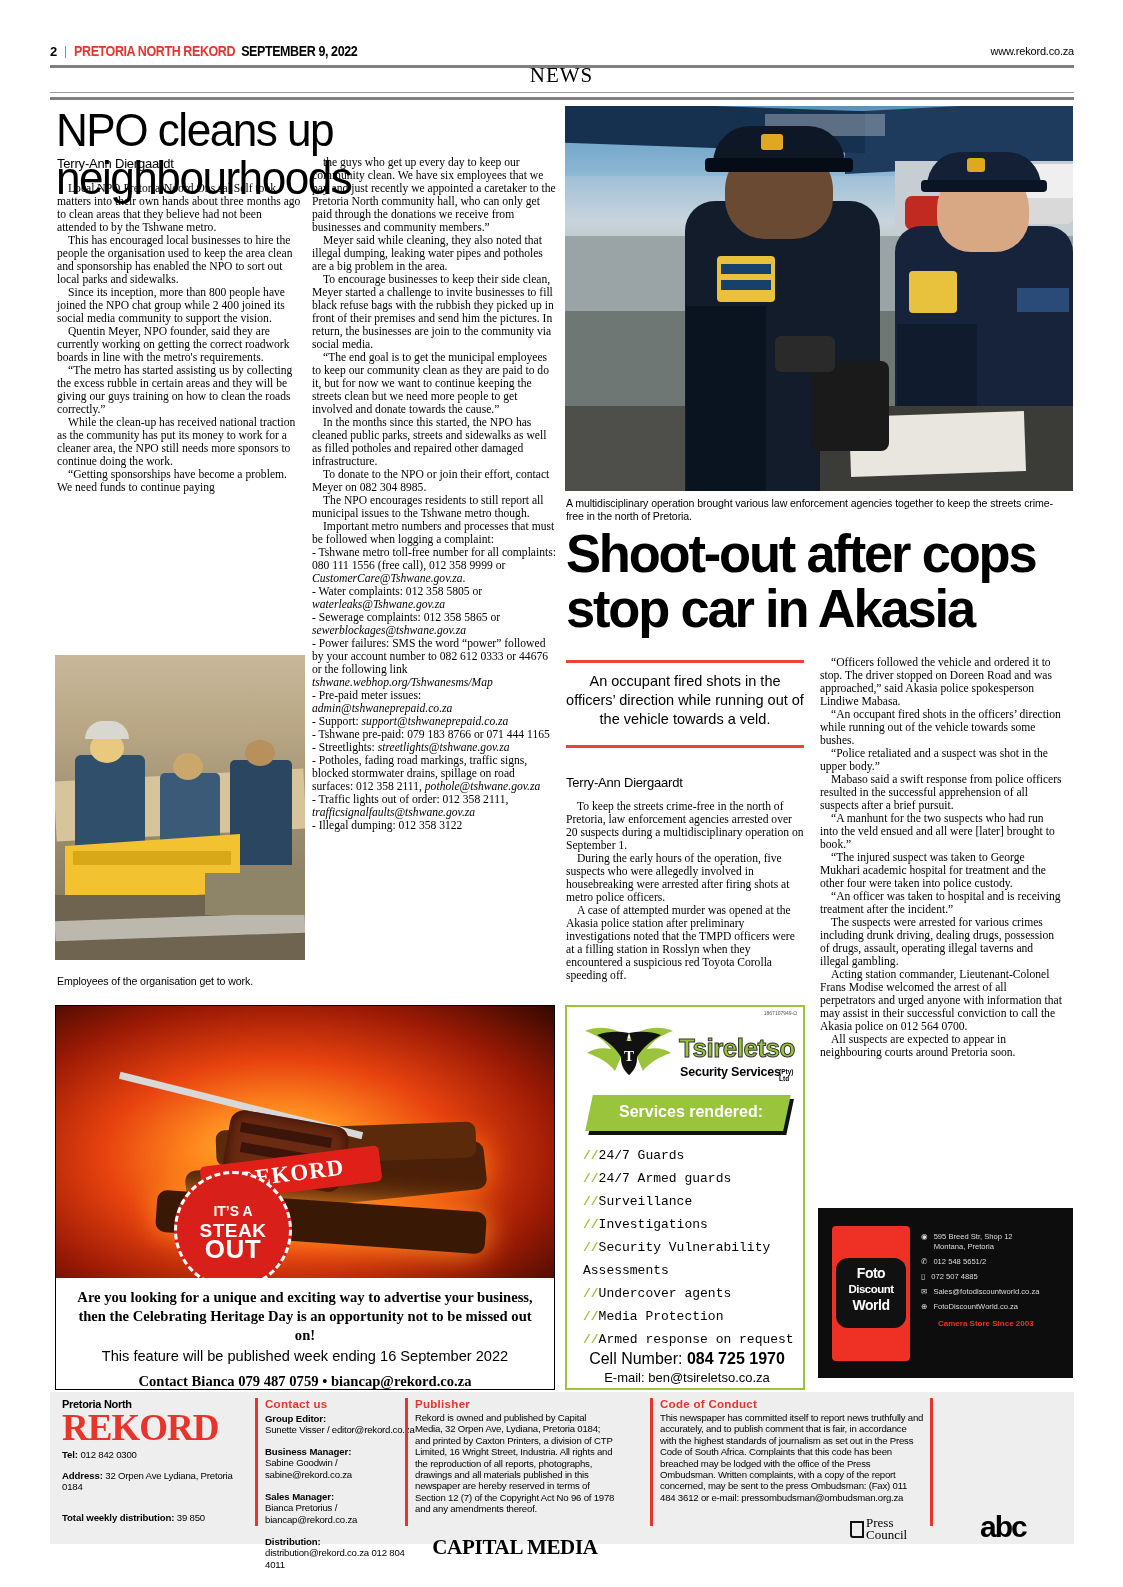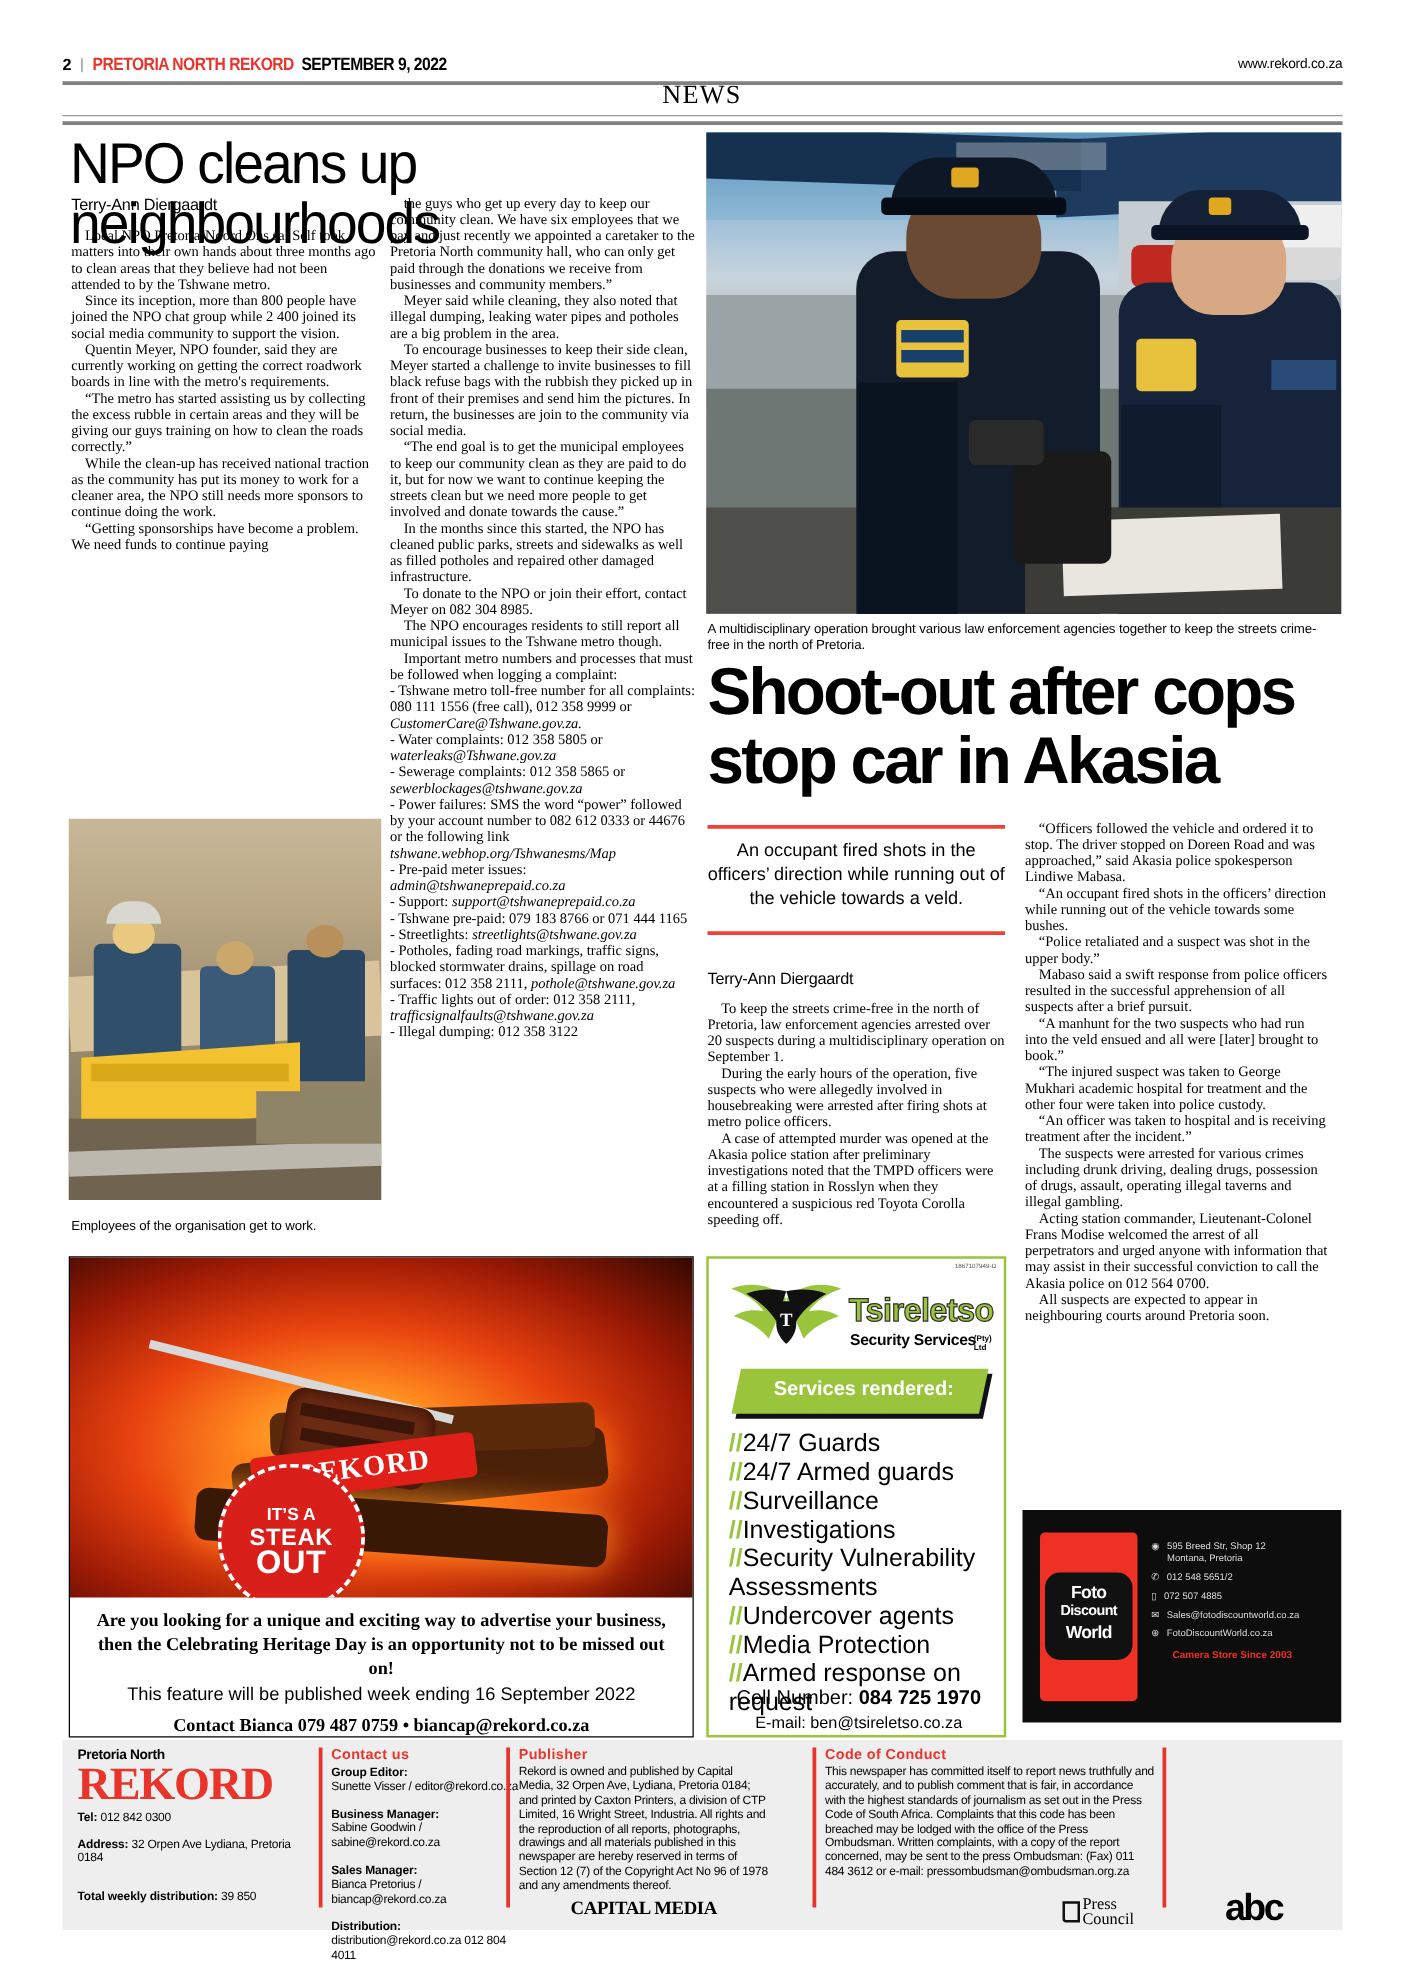--- a/index.html
+++ b/index.html
@@ -66,21 +66,21 @@
       radial-gradient(ellipse at 45% 55%, #ffd24a 0%, #ff8a1f 22%, #e8430f 45%, #9c1a05 72%, #330800 100%);
   }
 
   
   .pp { position:absolute; }
 
   
   .ad-box { position:absolute; border:1px solid #000; background:#fff; }
 
   .sec-ad { position:absolute; border:2px solid #9ac43c; background:#fff; }
-  .sec-list { font-family:Liberation Sans, sans-serif; font-size:20px; line-height:23px; }
+  .sec-list { font-family:Liberation Mono, monospace; font-size:13px; line-height:23px; }
   .sec-list .slash { color:#9ac43c; font-weight:bold; }
 
   .steak-txt-b { font-family:"Liberation Serif",serif; font-weight:bold; font-size:14.6px;
     line-height:19px; text-align:center; }
   .steak-txt-r { font-family:"Liberation Sans",sans-serif; font-size:14.6px;
     line-height:19px; text-align:center; }
 
   
   .colophon { position:absolute; left:50px; top:1392px; width:1024px; height:152px;
     background:#eeeeee; }
@@ -114,20 +114,21 @@
   <div class="section-label" style="top:63px;">NEWS</div>
   <div class="rule-thin" style="top:92px;"></div>
   <div class="rule-thick" style="top:97px;"></div>
 
   <div class="headline-1" style="left:56px; top:106px; width:500px;">NPO cleans up neighbourhoods</div>
 
   <div class="byline" style="position:absolute; left:57px; top:156px;">Terry-Ann Diergaardt</div>
 
   <div class="col" id="a1c1" style="left:57px; top:182px; width:245px;">
       <p>Local NPO Pretoria-Noord Ons sal Self took matters into their own hands about three months ago to clean areas that they believe had not been attended to by the Tshwane metro.</p>
+      <p>This has encouraged local businesses to hire the people the organisation used to keep the area clean and sponsorship has enabled the NPO to sort out local parks and sidewalks.</p>
       <p>Since its inception, more than 800 people have joined the NPO chat group while 2 400 joined its social media community to support the vision.</p>
       <p>Quentin Meyer, NPO founder, said they are currently working on getting the correct roadwork boards in line with the metro's requirements.</p>
       <p>“The metro has started assisting us by collecting the excess rubble in certain areas and they will be giving our guys training on how to clean the roads correctly.”</p>
       <p>While the clean-up has received national traction as the community has put its money to work for a cleaner area, the NPO still needs more sponsors to continue doing the work.</p>
       <p>“Getting sponsorships have become a problem. We need funds to continue paying</p>
     </div>
 
   <div class="photo photo-work" style="left:55px; top:655px; width:250px; height:305px;">
     <div class="pp" style="left:0;top:0;width:100%;height:40%;background:linear-gradient(180deg,#b9a986,#a39madd);"></div>
     <div class="pp" style="left:0;top:120px;width:250px;height:60px;background:#d8c49a;transform:rotate(-3deg);"></div>
@@ -371,21 +372,21 @@
         <span class="cf-b">Distribution:</span>
         <span>distribution@rekord.co.za 012 804 4011</span>
       </div>
     </div>
 
     <div class="cf-div" style="left:355px;top:6px;height:128px;"></div>
 
     <div style="position:absolute;left:365px;top:6px;width:200px;">
       <div class="cf-head">Publisher</div>
       <div class="cf-t" style="margin-top:2px;">Rekord is owned and published by Capital Media, 32 Orpen Ave, Lydiana, Pretoria 0184; and printed by Caxton Printers, a division of CTP Limited, 16 Wright Street, Industria. All rights and the reproduction of all reports, photographs, drawings and all materials published in this newspaper are hereby reserved in terms of Section 12 (7) of the Copyright Act No 96 of 1978 and any amendments thereof.</div>
-      <div style="font-family:'Liberation Serif',serif;font-weight:bold;font-size:15px;text-align:center;margin-top:4px;letter-spacing:-0.3px;">CAPITAL MEDIA</div>
+      <div style="font-family:'Liberation Serif',serif;font-weight:bold;font-size:21px;text-align:center;margin-top:20px;letter-spacing:-0.3px;">CAPITAL MEDIA</div>
     </div>
 
     <div class="cf-div" style="left:600px;top:6px;height:128px;"></div>
 
     <div style="position:absolute;left:610px;top:6px;width:265px;">
       <div class="cf-head">Code of Conduct</div>
       <div class="cf-t" style="margin-top:2px;">This newspaper has committed itself to report news truthfully and accurately, and to publish comment that is fair, in accordance with the highest standards of journalism as set out in the Press Code of South Africa. Complaints that this code has been breached may be lodged with the office of the Press Ombudsman. Written complaints, with a copy of the report concerned, may be sent to the press Ombudsman: (Fax) 011 484 3612 or e-mail: pressombudsman@ombudsman.org.za</div>
     </div>
     <div style="position:absolute;left:800px;top:125px;display:flex;align-items:center;gap:2px;">
       <div style="width:14px;height:17px;border:2px solid #111;border-radius:0 0 0 3px;"></div>

